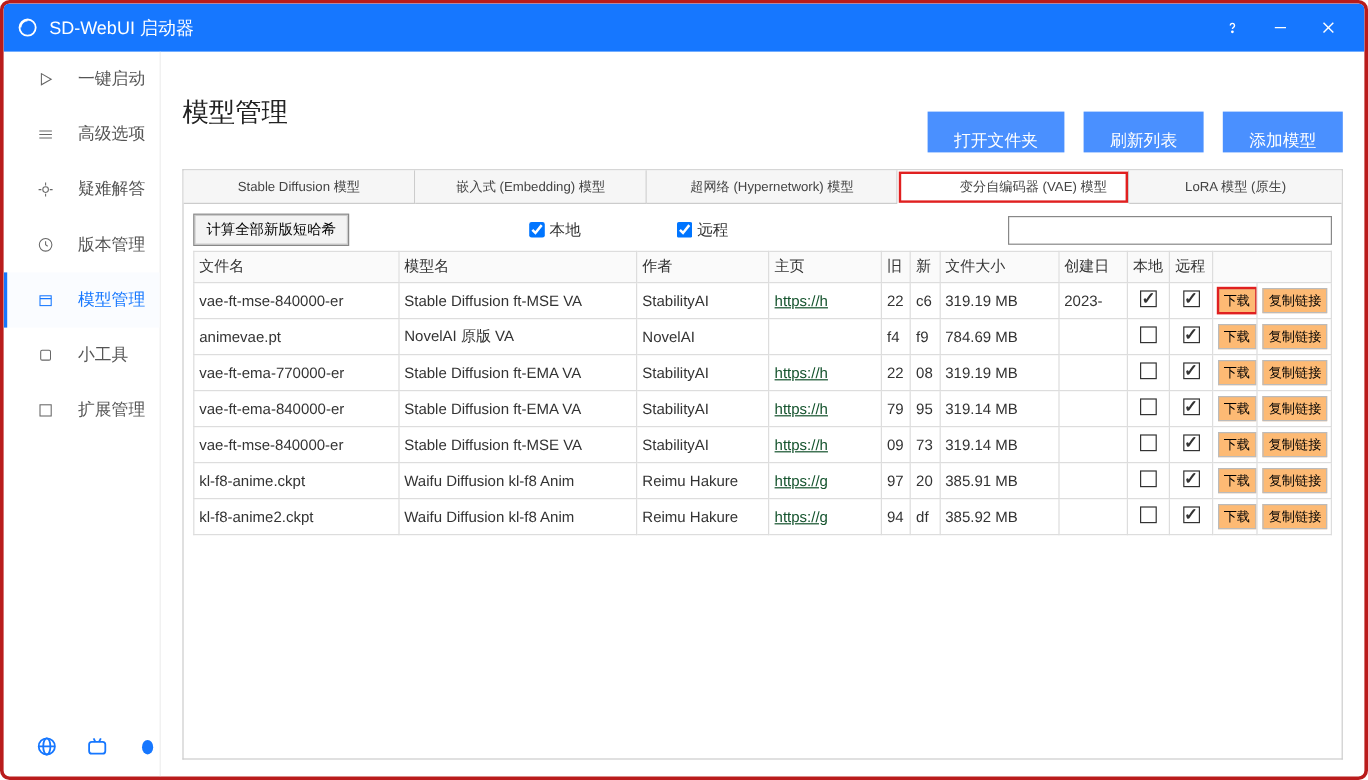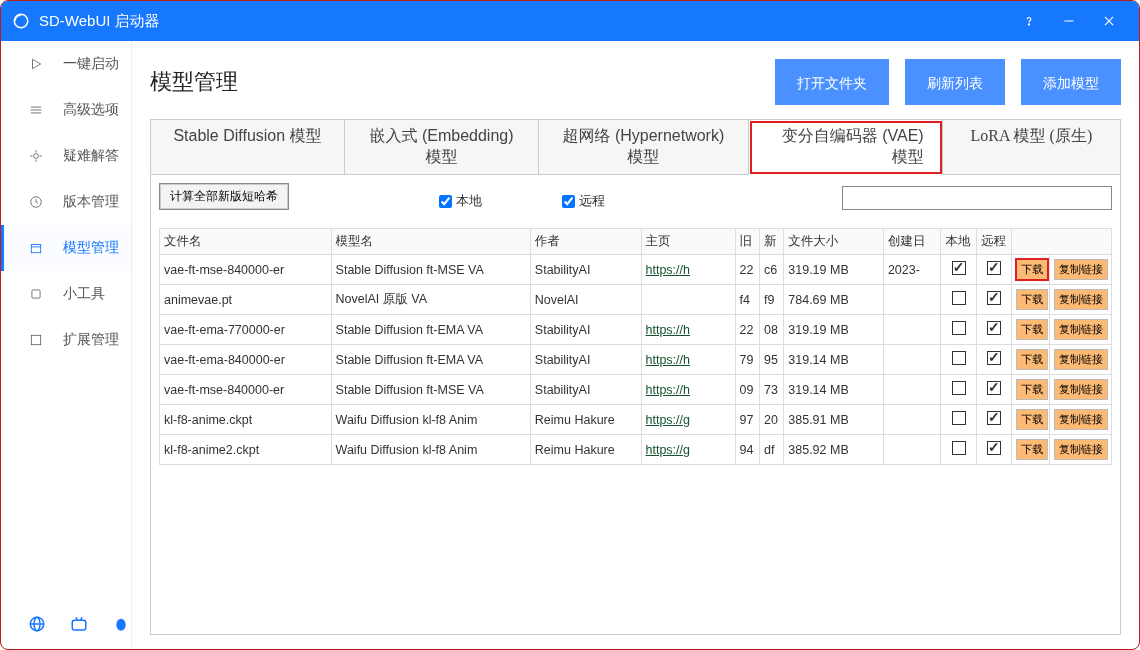--- a/index.html
+++ b/index.html
@@ -1,42 +1,42 @@
 <!DOCTYPE html>
 <html><head>
 <meta charset="utf-8">
 <style>
   * { box-sizing: border-box; margin: 0; padding: 0; }
   body { font-family: "Microsoft YaHei", Arial, sans-serif; font-size: 13px; color: #333; background: #fff; width: 1140px; height: 650px; overflow: hidden; position: relative; }
-  .window { width: 1140px; height: 650px; border: 1px solid #b91c1c; border-radius: 8px; overflow: hidden; display: flex; flex-direction: column; }
+  .window { width: 1140px; height: 650px; border: 3px solid #b91c1c; border-radius: 8px; overflow: hidden; display: flex; flex-direction: column; }
   .titlebar { height: 40px; background: #1677ff; color: #fff; display: flex; align-items: center; padding: 0 10px; }
   .titlebar .app-icon { width: 20px; height: 20px; margin-right: 8px; display: flex; align-items: center; justify-content: center; }
   .titlebar .title { font-size: 15px; flex: 0 0 auto; }
   .titlebar .spacer { flex: 1 1 auto; }
   .titlebar .win-btn { width: 40px; height: 40px; display: flex; align-items: center; justify-content: center; cursor: pointer; }
   .body { flex: 1 1 auto; display: flex; overflow: hidden; }
   .sidebar { width: 220px; border-right: 1px solid #eee; display: flex; flex-direction: column; padding-top: 0; }
   .sidebar-item { height: 46px; display: flex; align-items: center; padding-left: 26px; cursor: pointer; color: #555; font-size: 14px; }
   .sidebar-item.active { color: #1677ff; border-left: 3px solid #1677ff; padding-left: 23px; background: #fafcff; }
   .sidebar-item .s-icon { width: 18px; height: 18px; margin-right: 18px; display: flex; align-items: center; justify-content: center; }
   .sidebar .flex-spacer { flex: 1 1 auto; }
   .sidebar-footer { height: 50px; display: flex; align-items: center; padding-left: 26px; gap: 22px; }
   .sidebar-footer .f-icon { width: 20px; height: 20px; color: #1677ff; display:flex; align-items:center; justify-content:center; }
   .main { flex: 1 1 auto; padding: 18px 18px 14px 18px; display: flex; flex-direction: column; overflow: hidden; }
   .header-row { display: flex; align-items: center; margin-bottom: 14px; }
   .page-title { font-size: 22px; color: #222; font-weight: 400; }
   .header-row .hspacer { flex: 1 1 auto; }
-  .btn-primary { background: #4a90ff; color: #fff; border: none; padding: 16px 22px; height: 46px; font-size: 14px; margin-left: 16px; cursor: pointer; }
+  .btn-primary { background: #4a90ff; color: #fff; border: none; padding: 16px 22px; height: 34px; font-size: 14px; margin-left: 16px; cursor: pointer; margin-top: 32px; }
   .tabs { display: flex; border: 1px solid #ccc; border-bottom: none; }
-  .tab { flex: 0 0 auto; padding: 6px 18px; border-right: 1px solid #ccc; border-bottom: 1px solid #ccc; background: #f6f6f6; cursor: pointer; font-size: 16px; color: #444; text-align:center; }
-  .tab:last-child { border-right: none; font-family: Liberation Serif, serif; }
+  .tab { flex: 0 0 auto; padding: 6px 18px; border-right: 1px solid #ccc; border-bottom: 1px solid #ccc; background: #f6f6f6; cursor: pointer; font-size: 11px; color: #444; text-align:center; }
+  .tab:last-child { border-right: none; }
   .tab.active { background: #fff; border-bottom: 1px solid #fff; }
   .tab.highlight { outline: 2px solid #e02020; outline-offset: -3px; text-align: right; }
   .panel { border: 1px solid #ccc; border-top: none; flex: 1 1 auto; padding: 8px; display: flex; flex-direction: column; overflow: hidden; }
-  .toolbar-row { display: flex; align-items: flex-end; gap: 10px; margin-bottom: 18px; }
+  .toolbar-row { display: flex; align-items: center; gap: 10px; margin-bottom: 4px; }
   .hash-btn { border: 1px solid #888; background: #f3f3f3; padding: 4px 10px; font-size: 12px; cursor: pointer; box-shadow: inset 0 0 0 1px #ccc; }
   .chk-wrap { display: flex; align-items: center; gap: 4px; font-size: 13px; margin-left: 140px; }
   .chk-wrap2 { display: flex; align-items: center; gap: 4px; font-size: 13px; margin-left: 70px; }
   .search-box { margin-left: auto; width: 270px; height: 24px; border: 1px solid #888; padding: 0 4px; font-size: 13px; }
   table.grid { width: 100%; border-collapse: collapse; table-layout: fixed; }
   table.grid th, table.grid td { border: 1px solid #ddd; padding: 4px 4px; font-size: 12.5px; text-align: left; white-space: nowrap; overflow: hidden; text-overflow: clip; height: 26px; }
   table.grid th { background: #fafafa; font-weight: 400; }
   table.grid td.link a { color: #14532d; text-decoration: underline; }
   .chkcell { text-align: center !important; }
   .chkbox { display:inline-block; width:14px; height:14px; border:1.5px solid #333; position:relative; background:#fff; }

